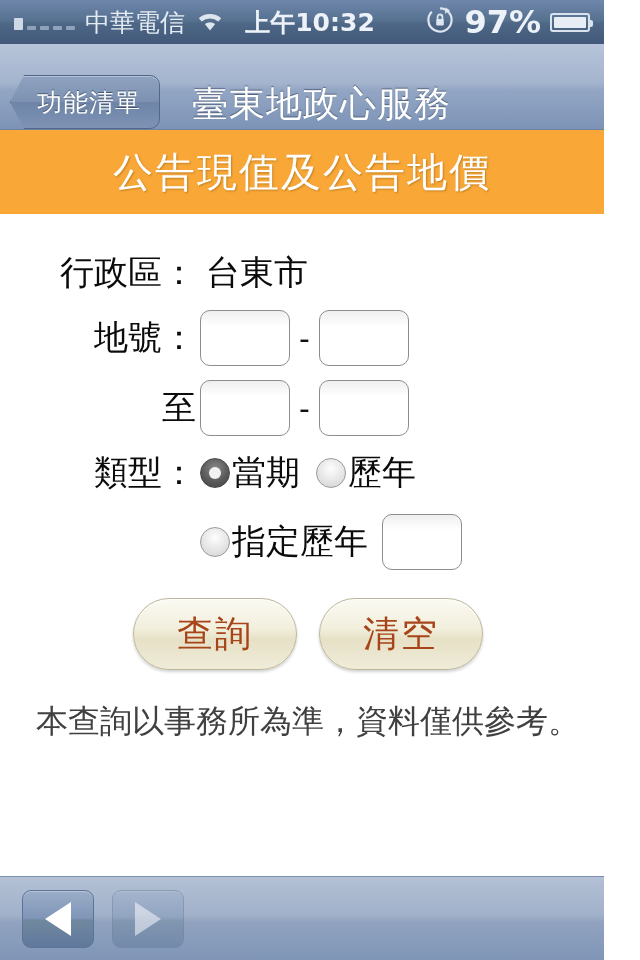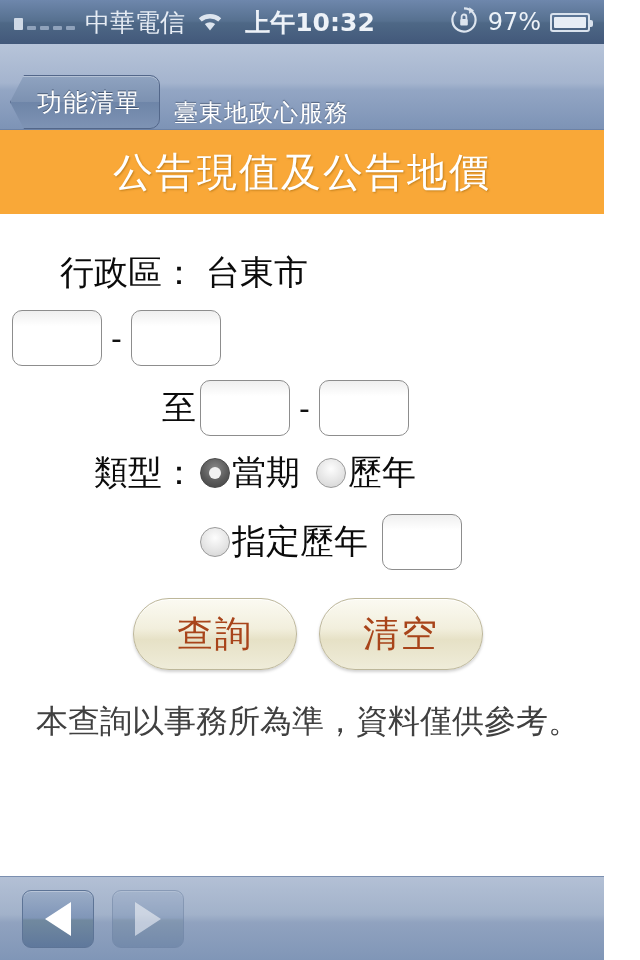--- a/index.html
+++ b/index.html
@@ -32,21 +32,21 @@
   .wifi svg { display: block; }
   .sb-time {
     position: absolute; left: 16px; right: 0; text-align: center;
     font-size: 25px; font-weight: bold; color: #edf2f8;
     pointer-events: none;
   }
   .sb-right {
     margin-left: auto; display: flex; align-items: center; gap: 9px;
     position: relative; z-index: 2;
   }
-  .battpct { font-size: 24px; font-weight: normal; color: #edf2f8; }
+  .battpct { font-size: 32px; font-weight: bold; color: #edf2f8; }
   .batt {
     width: 40px; height: 19px; border: 2px solid #d9e2ed; border-radius: 3px;
     position: relative; padding: 2px;
   }
   .batt::after {
     content: ""; position: absolute; right: -5px; top: 5px;
     width: 3px; height: 7px; background: #d9e2ed; border-radius: 0 2px 2px 0;
   }
   .batt > span { display: block; height: 100%; background: #e7edf5; border-radius: 1px; }
 
@@ -63,21 +63,21 @@
     display: flex; align-items: center; justify-content: center;
     background: linear-gradient(to bottom, #8fa3c0 0%, #7c91b1 50%, #6e85a8 51%, #7e93b4 100%);
     border: 1px solid #53678a; color: #ffffff;
     font-size: 25px; letter-spacing: 1px;
     border-radius: 6px 10px 10px 6px;
     clip-path: polygon(14px 0, 100% 0, 100% 100%, 14px 100%, 0 50%);
     text-shadow: 0 -1px 0 rgba(40,55,80,.65);
     box-shadow: inset 0 1px 0 rgba(255,255,255,.35);
   }
   .navtitle {
-    margin-left: 14px; font-size: 24px; color: #ffffff;
+    margin-left: 32px; font-size: 36px; color: #ffffff;
     text-shadow: 0 -1px 1px rgba(60,75,100,.75);
     letter-spacing: 1px;
   }
 
   
   .banner {
     height: 84px; flex: 0 0 84px;
     background: #f9a838;
     display: flex; align-items: center; justify-content: center;
   }
@@ -237,20 +237,21 @@
   <div class="content">
     <div class="form">
 
       <div class="row">
         <div class="lbl">行政區：</div>
         <div class="fld" style="font-size:34px;color:#0b0b0b;padding-left:6px;">台東市</div>
       </div>
 
 
       <div class="row">
+        <div class="lbl">地號：</div>
         <div class="fld">
           <input class="tbox" type="text" value="" style="">
           <span class="dash">-</span>
           <input class="tbox" type="text" value="" style="">
         </div>
       </div>
 
       <div class="row">
         <div class="lbl">至</div>
         <div class="fld">

